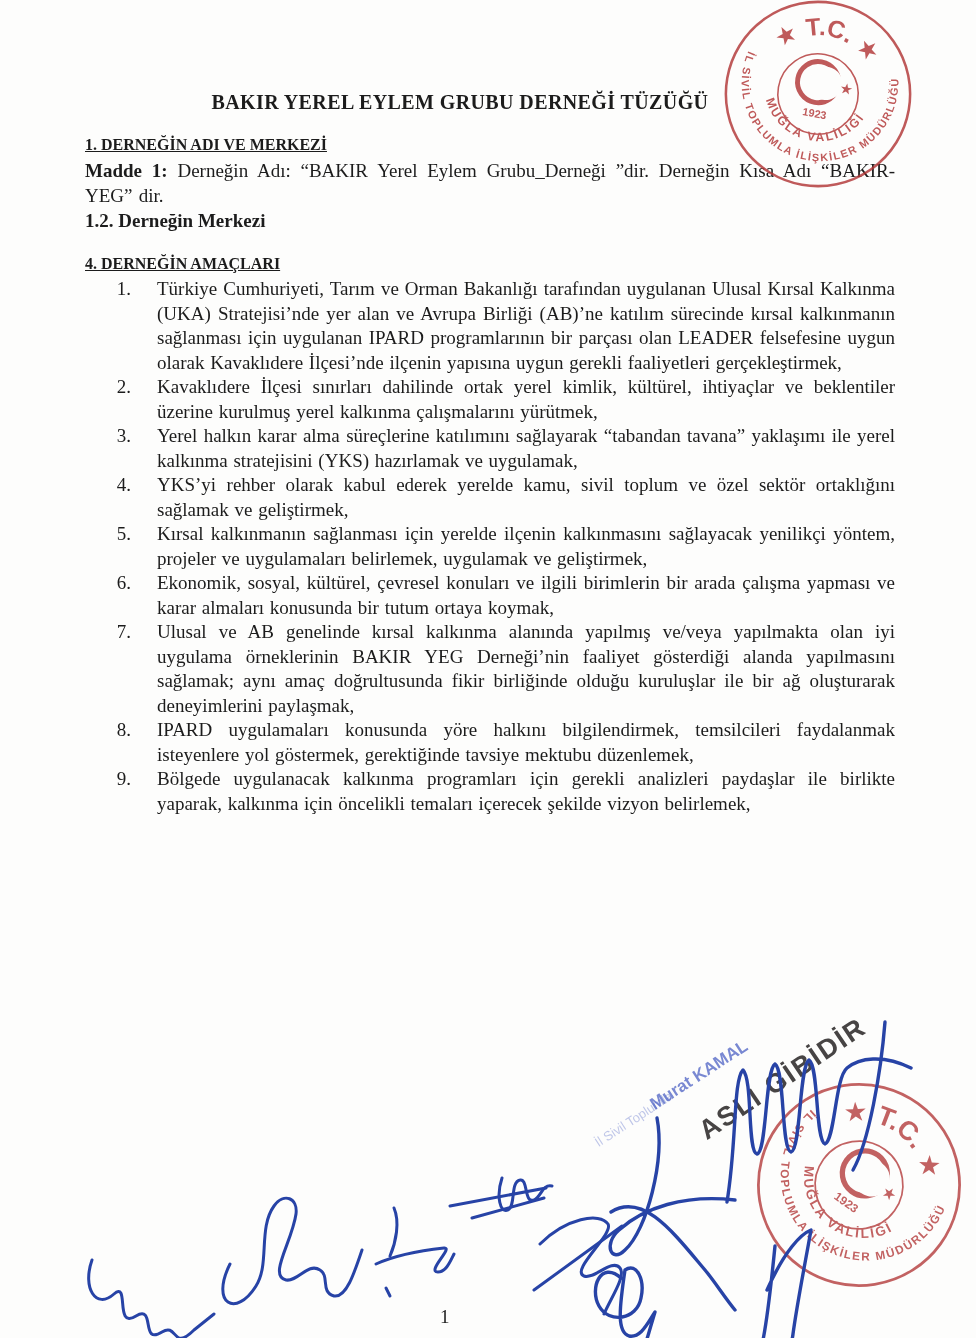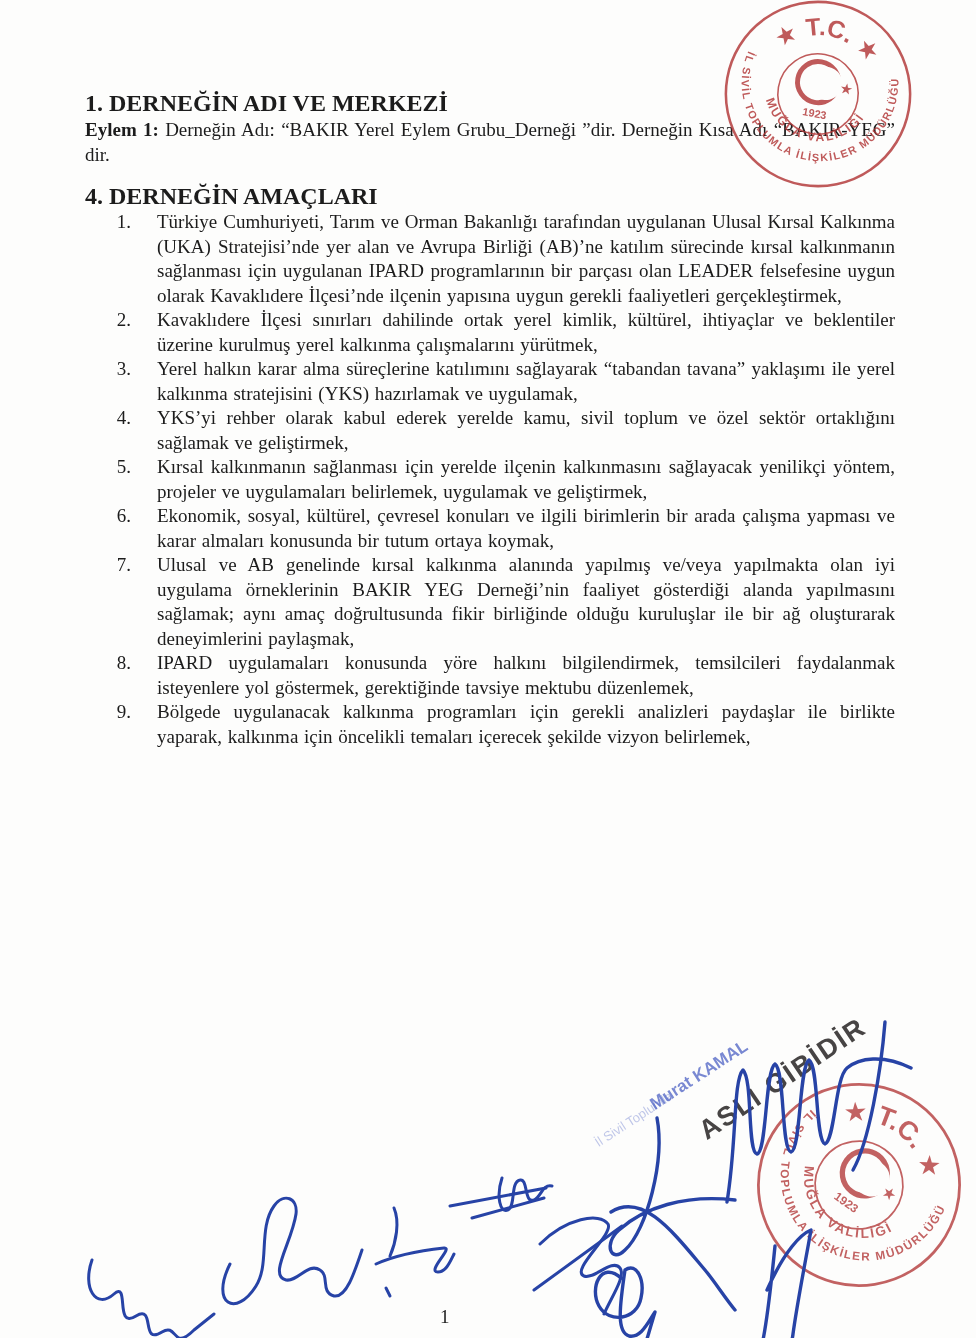--- a/index.html
+++ b/index.html
@@ -19,21 +19,21 @@
     font-size:19px;
     line-height:25px;
   }
   .doc-title{
     text-align:center;
     font-weight:bold;
     font-size:20px;
     letter-spacing:.4px;
     margin:0 60px 16px 0;
   }
-  .h-sec{font-weight:bold;font-size:24px;margin:0;line-height:27px;}
+  .h-sec{font-weight:bold;font-size:16px;margin:0;line-height:27px;text-decoration:underline;}
   .h-sub{font-weight:bold;font-size:19px;margin:0;line-height:26px;}
   .para{margin:0;text-align:justify;word-spacing:1.5px;}
   .para .lbl{font-weight:bold;}
   .gap{height:16px;}
   .objectives{margin:0;padding:0;list-style:none;}
   .objectives li{
     display:flex;
     line-height:24.5px;
     font-size:19px;
   }
@@ -85,23 +85,25 @@
   .sig-big{position:absolute;left:585px;top:1040px;width:400px;height:300px;overflow:visible;}
   svg{overflow:visible;}
 </style>
 </head>
 <body>
 
 <div class="page">
 
   <div class="content">
 
+    <div class="doc-title">BAKIR YEREL EYLEM GRUBU DERNEĞİ TÜZÜĞÜ</div>
 
     <div class="h-sec">1. DERNEĞİN ADI VE MERKEZİ</div>
-    <p class="para"><span class="lbl">Eylem 1:</span> <span>Derneğin Adı: “BAKIR Yerel Eylem Grubu_Derneği ”dir. Derneğin Kısa Adı “BAKIR-YEG” dir.</span></p>
+    <p class="para"><span class="lbl">Madde 1:</span> <span>Derneğin Adı: “BAKIR Yerel Eylem Grubu_Derneği ”dir. Derneğin Kısa Adı “BAKIR-YEG” dir.</span></p>
+    <div class="h-sub">1.2. Derneğin Merkezi</div>
 
     <div class="gap"></div>
 
     <div class="h-sec">4. DERNEĞİN AMAÇLARI</div>
 
     <ul class="objectives">
       <li>
           <span class="num">1.</span>
           <span class="obj-text">Türkiye Cumhuriyeti, Tarım ve Orman Bakanlığı tarafından uygulanan Ulusal Kırsal Kalkınma (UKA) Stratejisi’nde yer alan ve Avrupa Birliği (AB)’ne katılım sürecinde kırsal kalkınmanın sağlanması için uygulanan IPARD programlarının bir parçası olan LEADER felsefesine uygun olarak Kavaklıdere İlçesi’nde ilçenin yapısına uygun gerekli faaliyetleri gerçekleştirmek,</span>
         </li>

